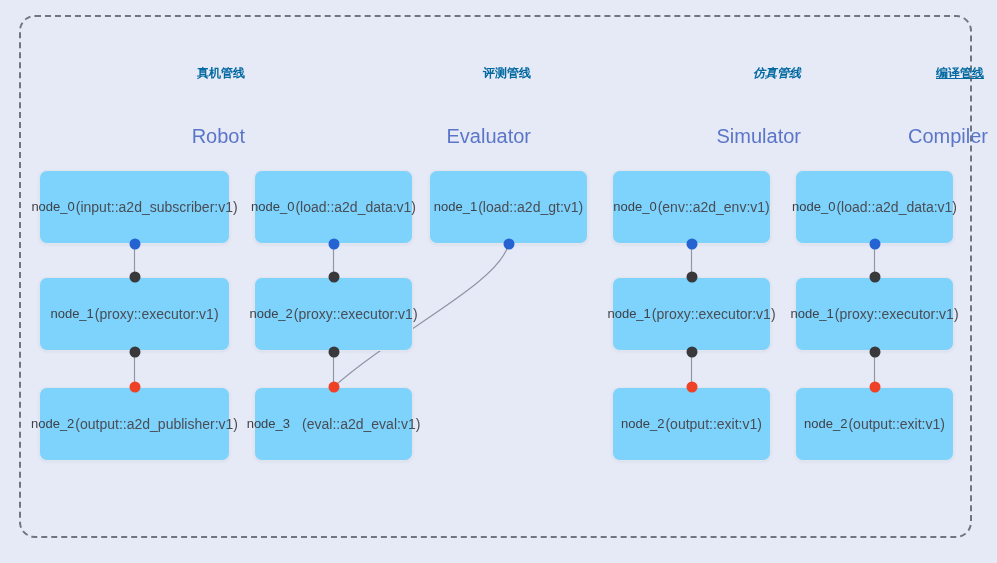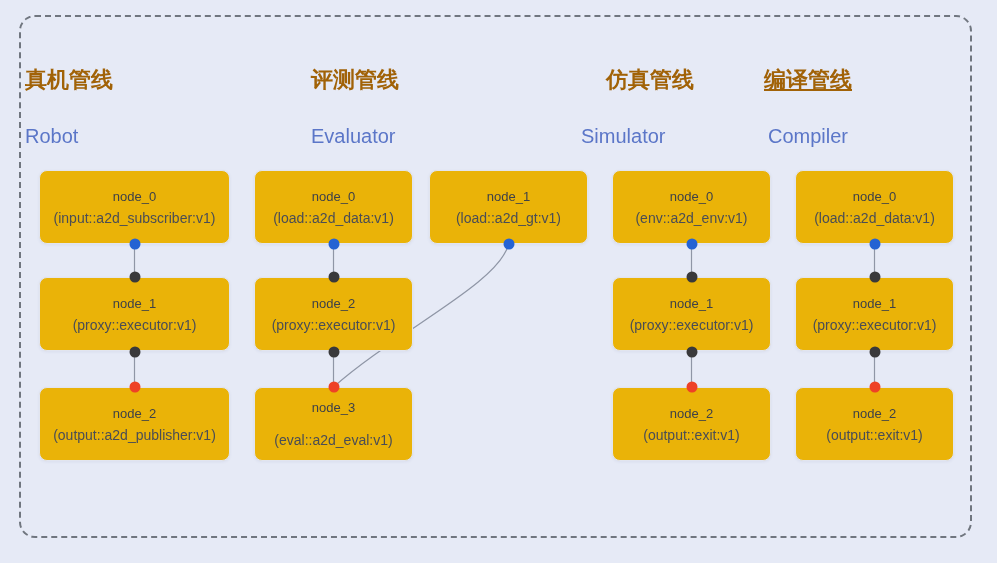--- a/index.html
+++ b/index.html
@@ -28,47 +28,46 @@
   }
   .wires {
     position: absolute;
     left: 0;
     top: 0;
     z-index: 1;
   }
   .title-zh {
     position: absolute;
     width: 220px;
-    text-align: left;
-    font-size: 22px;
+    text-align: right;
+    font-size: 12px;
     font-weight: 700;
-    color: #a16207;
+    color: #0369a1;
     z-index: 2;
     top: 65px;
   }
   .title-en {
     position: absolute;
     width: 220px;
-    text-align: left;
+    text-align: right;
     font-size: 20px;
     font-weight: 400;
     color: #5b76c8;
     z-index: 2;
     top: 125px;
   }
   .node {
     position: absolute;
     height: 74px;
     box-sizing: border-box;
-    background: #eab308;
+    background: #7dd3fc;
     border: 1px solid #e2e5ee;
     border-radius: 8px;
     box-shadow: 0 1px 3px rgba(60, 80, 140, 0.08);
     display: flex;
-    flex-direction: column;
     align-items: center;
     justify-content: center;
     gap: 1px;
     z-index: 2;
   }
   .node .node-name {
     font-size: 13px;
     color: #3e4148;
     line-height: 20px;
   }
@@ -109,21 +108,21 @@
     <path d="M691.5 352 L691.5 387" stroke="#8f96a6" stroke-width="1.2" fill="none"></path>
 
     <path d="M874.5 244 L874.5 277" stroke="#8f96a6" stroke-width="1.2" fill="none"></path>
     <path d="M874.5 352 L874.5 387" stroke="#8f96a6" stroke-width="1.2" fill="none"></path>
   </svg>
 
   <div class="title-zh" style="left:25px;">真机管线</div>
   <div class="title-en" style="left:25px;">Robot</div>
   <div class="title-zh" style="left:311px;">评测管线</div>
   <div class="title-en" style="left:311px;">Evaluator</div>
-  <div class="title-zh" style="left:606px;">仿真管线</div>
+  <div class="title-zh" style="left:581px;font-style:italic;">仿真管线</div>
   <div class="title-en" style="left:581px;">Simulator</div>
   <div class="title-zh" style="left:764px;text-decoration:underline;">编译管线</div>
   <div class="title-en" style="left:768px;">Compiler</div>
 
   <div class="node" style="left:39px;top:170px;width:191px;">
     <div class="node-name">node_0</div>
     <div class="node-type">(input::a2d_subscriber:v1)</div>
   </div>
   <div class="node" style="left:39px;top:277px;width:191px;">
     <div class="node-name">node_1</div>

